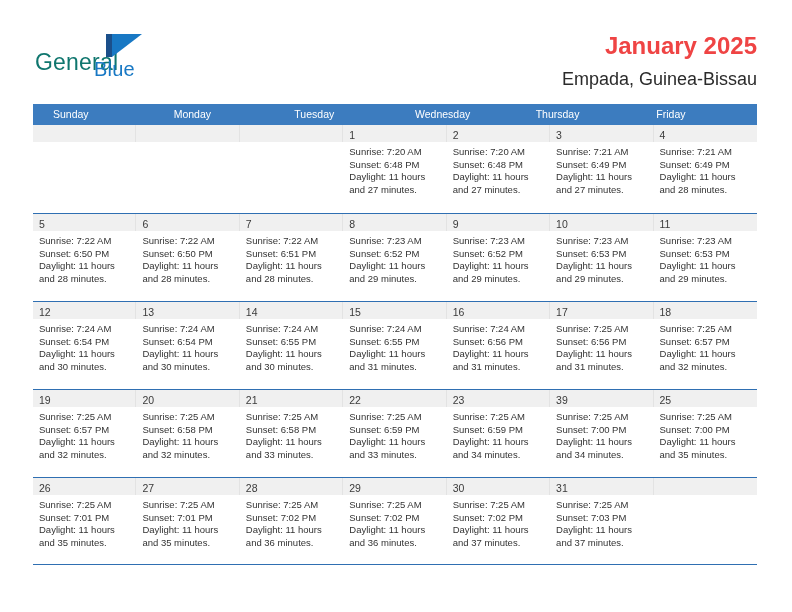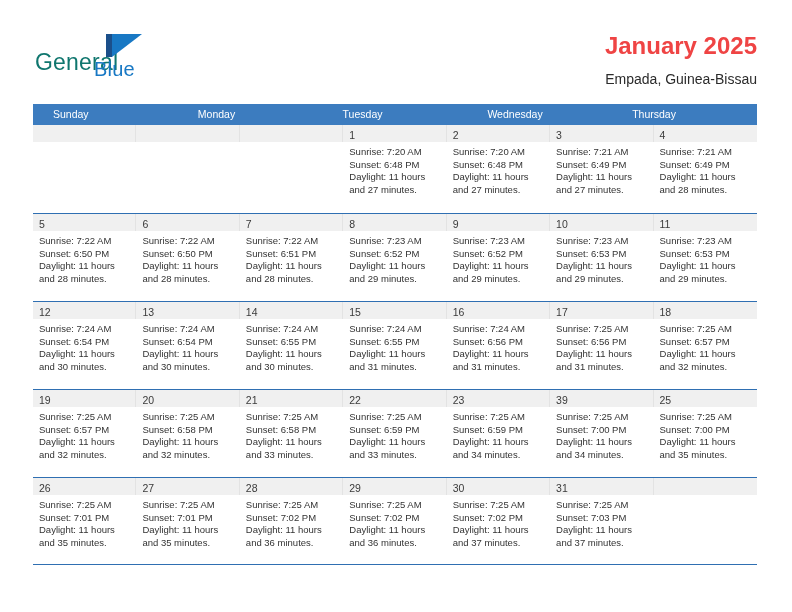--- a/index.html
+++ b/index.html
@@ -88,21 +88,21 @@
     text-align: right;
   }
   .cal-title {
     font-size: 24px;
     color: #ef4444;
     font-weight: 700;
     line-height: 32px;
     white-space: nowrap;
   }
   .cal-subtitle {
-    font-size: 14px;
+    font-size: 18px;
     color: #2b2b2b;
     font-weight: 400;
     line-height: 20px;
     margin-top: 7px;
     white-space: nowrap;
     margin-left: 12px;
   }
 
   
   .calendar {
@@ -195,20 +195,21 @@
 
   </div>
 
   <div class="calendar">
     <div class="dow-row" id="dow-row">
         <div class="dow">Sunday</div>
         <div class="dow">Monday</div>
         <div class="dow">Tuesday</div>
         <div class="dow">Wednesday</div>
         <div class="dow">Thursday</div>
+        <div class="dow">Friday</div>
       </div>
     <div id="weeks-container">
         <div class="week">
           <div class="cell empty">
             <div class="daynum-band"><span class="daynum"></span></div>
           </div>
           <div class="cell empty">
             <div class="daynum-band"><span class="daynum"></span></div>
           </div>
           <div class="cell empty">

